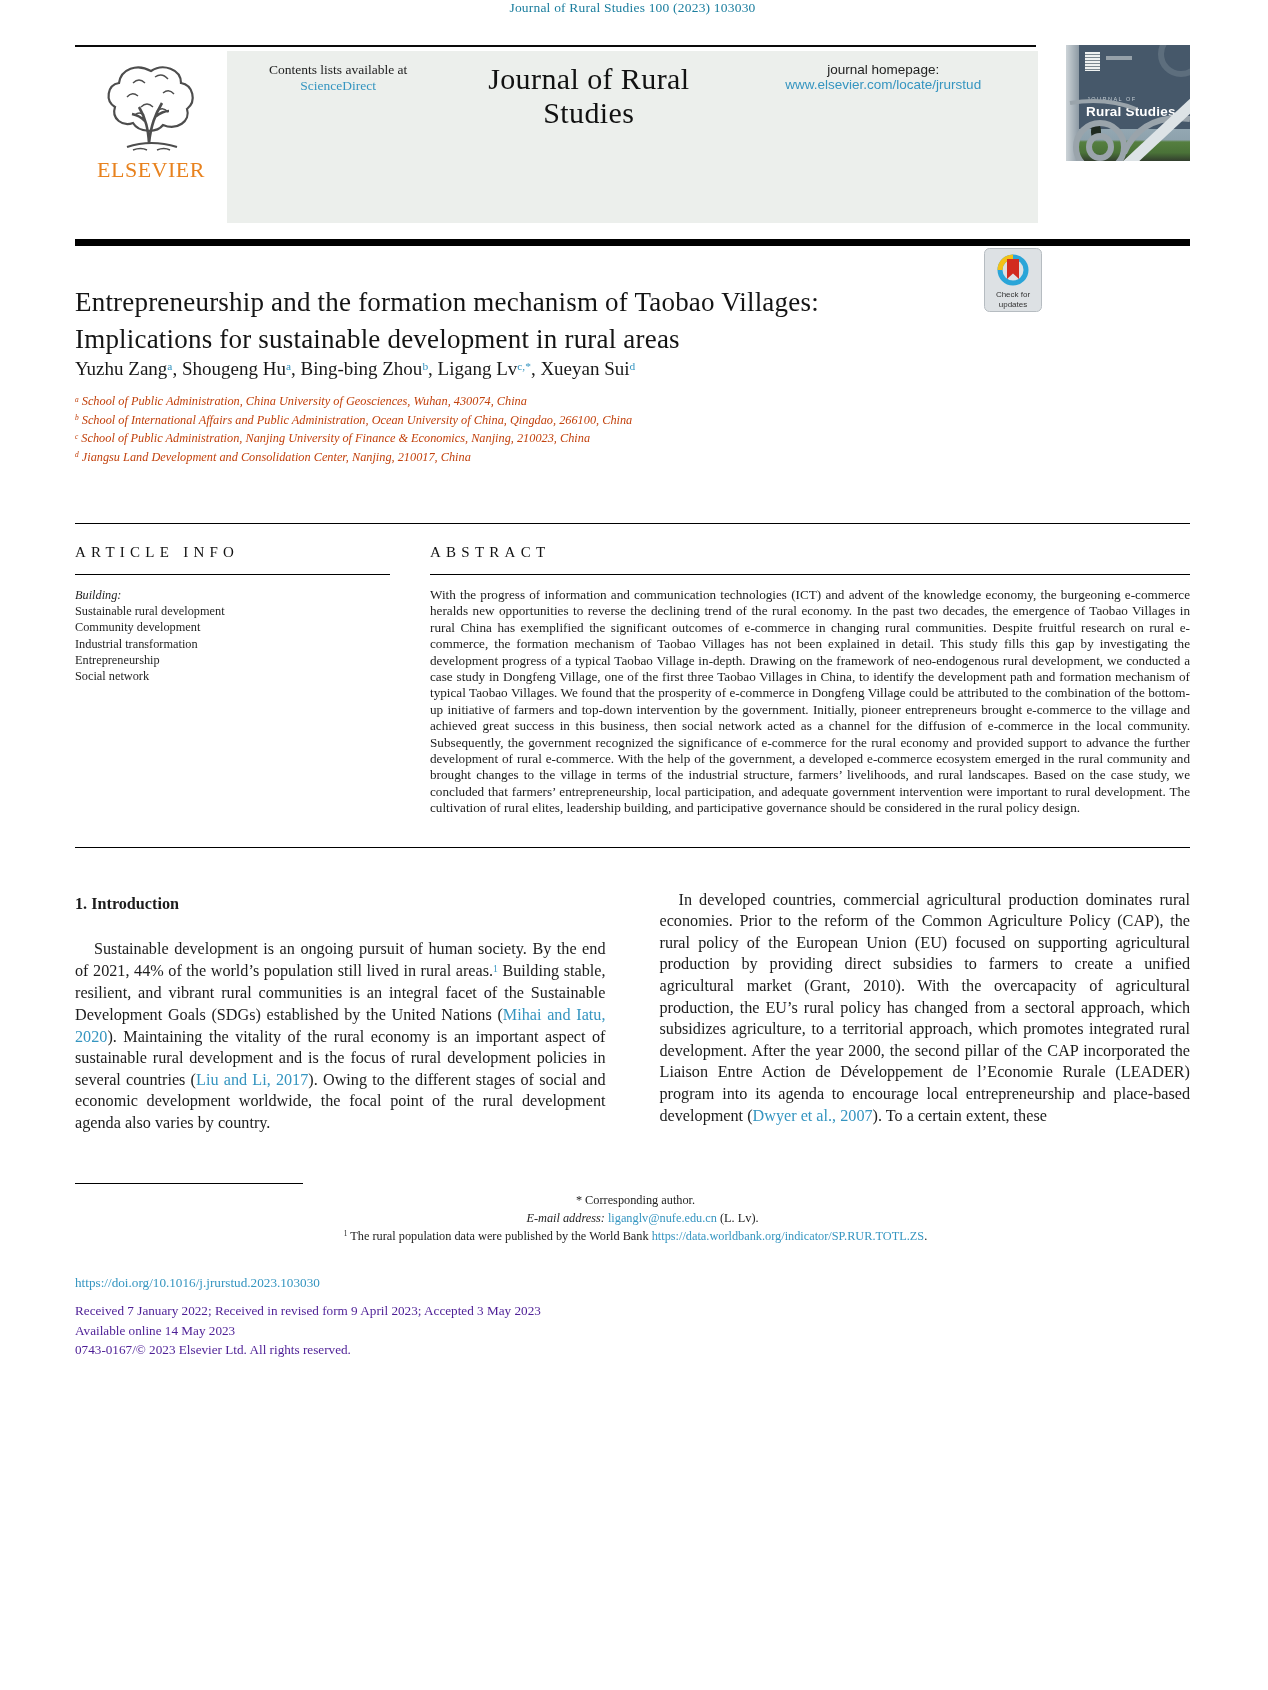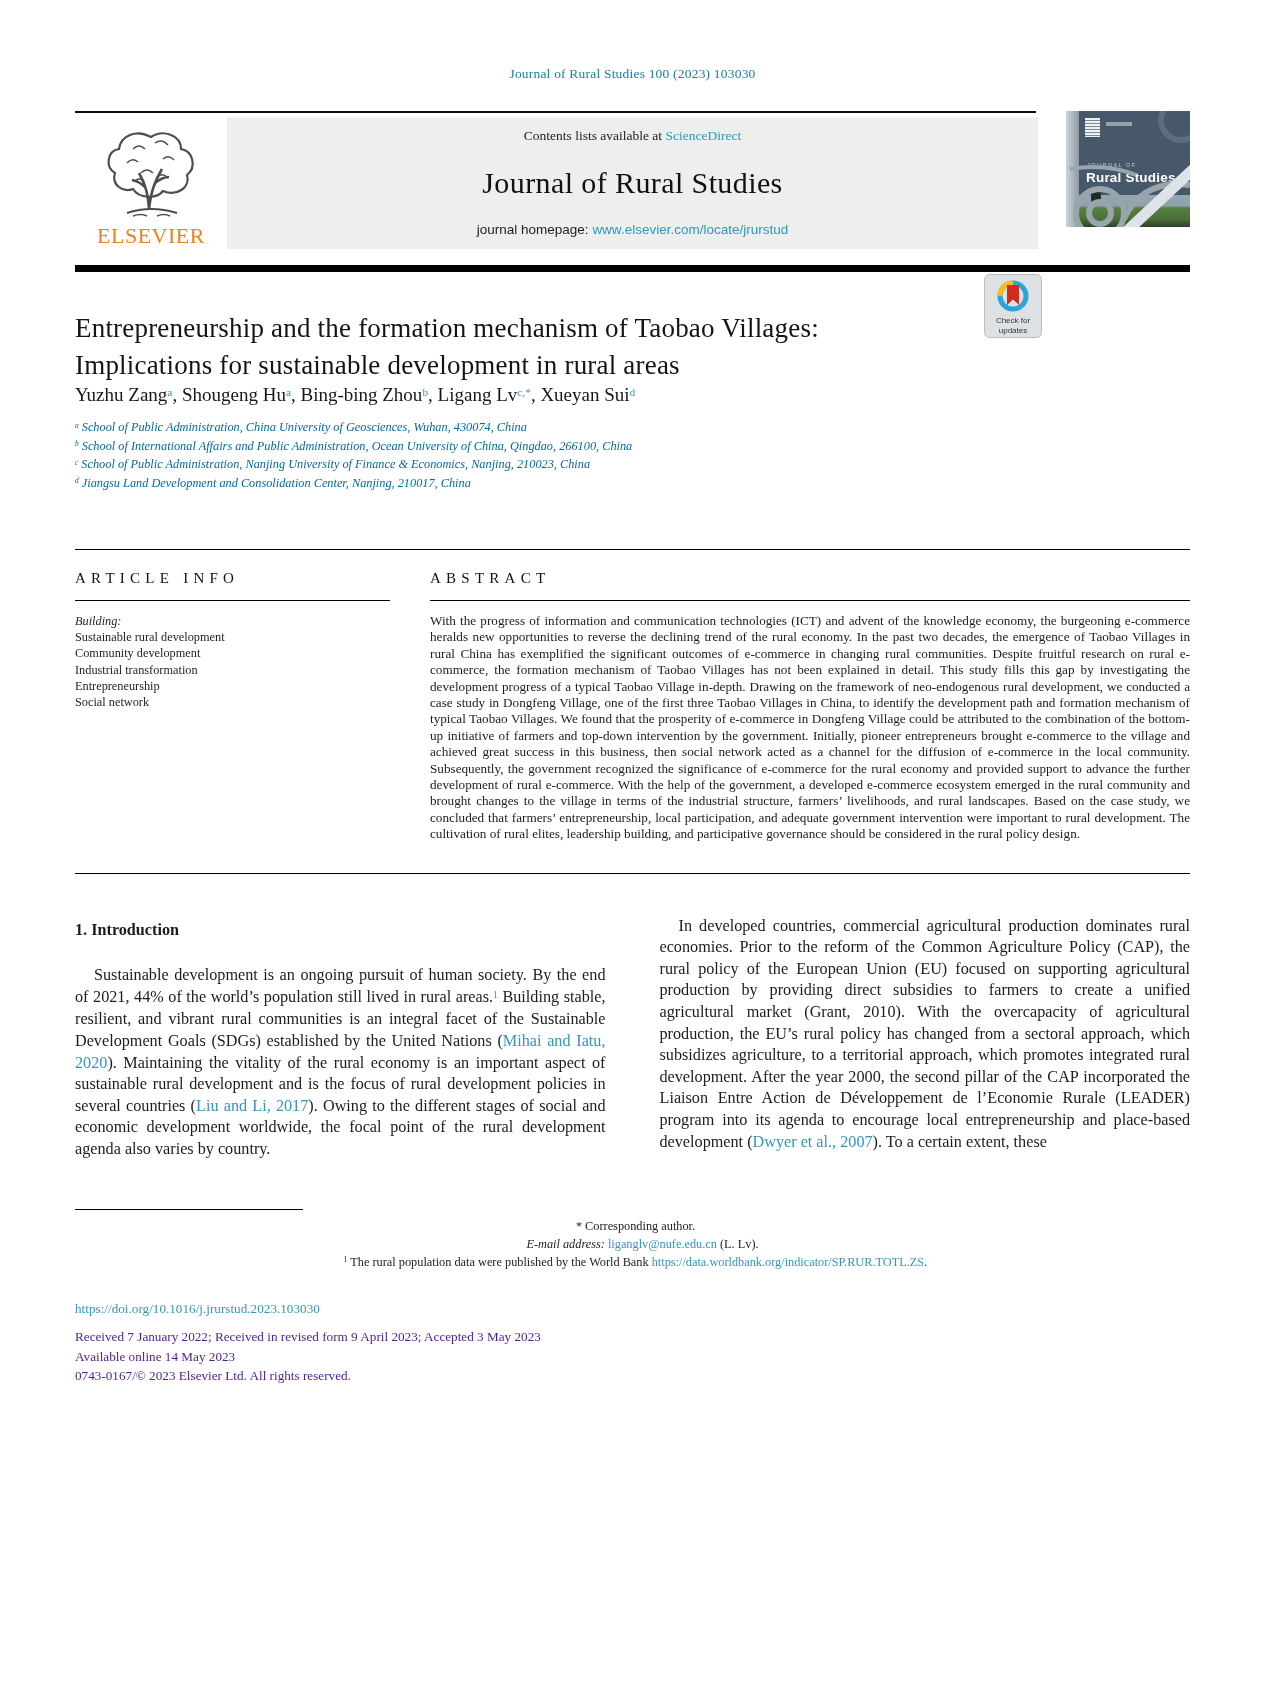--- a/index.html
+++ b/index.html
@@ -8,28 +8,28 @@
     --orange:#e8821e;
     --ink:#1f1f1f;
   }
   html,body{margin:0;padding:0;background:#ffffff;}
   .page{
     width:1268px;min-height:1690px;margin:0 auto;background:#fff;
     box-sizing:border-box;padding:0 78px 30px 75px;
     font-family:"Liberation Serif",serif;color:var(--ink);position:relative;
   }
   
-  .citation{padding-top:66px;text-align:center;font-size:13.5px;color:var(--teal);letter-spacing:.2px;}
+  .citation{text-align:center;font-size:13.5px;color:var(--teal);letter-spacing:.2px;}
   .head-rule{margin-top:29px;width:961px;border-top:2px solid #0a0a0a;height:0;}
   
   .header-row{display:flex;margin-top:4px;align-items:flex-start;}
   .logo-col{width:152px;flex:0 0 152px;display:flex;flex-direction:column;align-items:center;padding-top:6px;}
   .elsevier-wordmark{font-size:22px;color:var(--orange);letter-spacing:.5px;margin-top:0;}
-  .masthead{flex:1;background:#ecefec;margin-right:28px;height:132px;box-sizing:border-box;
-    padding:11px 10px 12px;display:flex;flex-direction:column;justify-content:space-between;text-align:center;gap:10px;}
+  .masthead{flex:1;background:#ecefec;margin-right:28px;height:172px;box-sizing:border-box;
+    padding:11px 10px 12px;display:flex;flex-direction:row;justify-content:space-between;text-align:center;gap:10px;}
   .contents-line{font-size:13.5px;color:#222;}
   .masthead-title{font-size:30px;letter-spacing:.4px;color:#111;}
   .homepage-line{font-family:"Liberation Sans",sans-serif;font-size:13.5px;color:#222;}
   .link{color:var(--link);text-decoration:none;}
   
   .cover{width:124px;flex:0 0 124px;height:116px;margin-top:-6px;position:relative;background:#46586a;overflow:hidden;}
   .cover-spine{position:absolute;left:0;top:0;width:13px;height:100%;background:linear-gradient(90deg,#cdd4d8,#8d9aa4);}
   .cover-logo{position:absolute;left:19px;top:7px;width:15px;height:19px;background:#eef1f1;
     background-image:repeating-linear-gradient(#eef1f1 0 2px,#7c8890 2px 3px);}
   .cover-logo-caption{position:absolute;left:40px;top:11px;width:26px;height:4px;background:#96a1a9;}
@@ -43,21 +43,21 @@
   .cover-ribbon{position:absolute;right:-30px;bottom:26px;width:110px;height:11px;background:#dde3e6;transform:rotate(-43deg);}
   
   .black-bar{margin-top:16px;height:7px;background:#000;}
   
   .title-block{position:relative;}
   .article-title{font-size:27px;font-weight:400;line-height:37px;margin:38px 0 0;color:#141414;letter-spacing:.2px;}
   .check-badge{position:absolute;right:148px;top:-36px;width:58px;cursor:pointer;}
   .badge-text{font-family:"Liberation Sans",sans-serif;}
   
   .authors{font-size:19px;color:#181818;}
-  .affiliations{margin-top:13px;font-size:12.3px;font-style:italic;line-height:16.5px;color:#0369a1;}
+  .affiliations{margin-top:13px;font-size:12.3px;font-style:italic;line-height:16.5px;color:#c2410c;}
   .affil-row{white-space:nowrap;}
   
   .seg-plain{}
   .seg-link{color:var(--link);}
   .seg-italic{font-style:italic;}
   .seg-sup{font-size:60%;position:relative;top:-0.45em;}
   .seg-suplink{font-size:60%;position:relative;top:-0.45em;color:var(--link);}
   
   .info-abstract{margin-top:56px;border-top:1.4px solid #000;border-bottom:1.4px solid #000;display:flex;padding:20px 0 30px;}
   .col-info{width:315px;flex:0 0 315px;margin-right:40px;}

